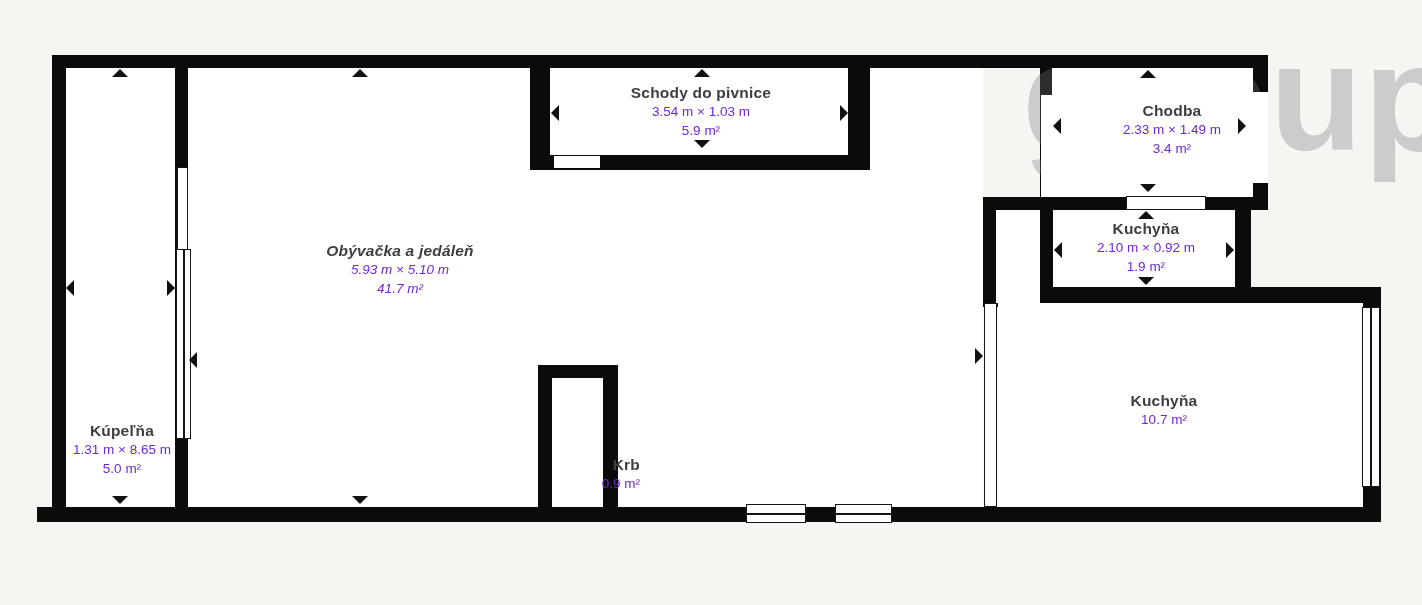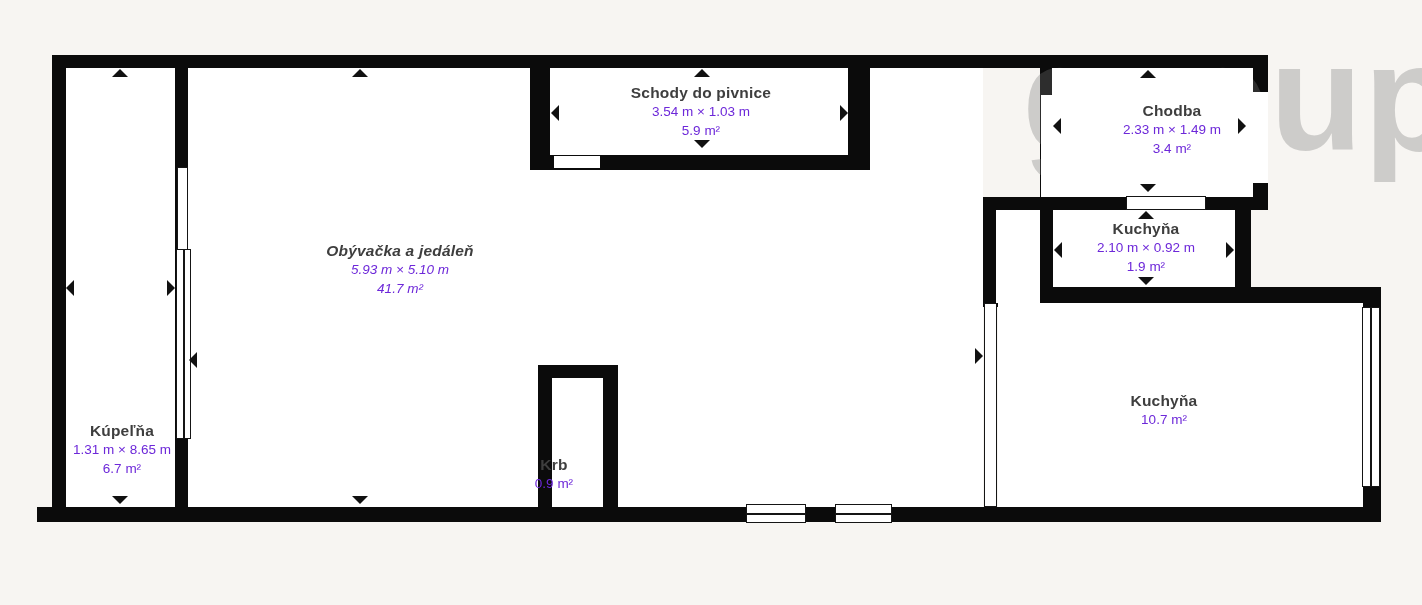--- a/index.html
+++ b/index.html
@@ -135,21 +135,21 @@
   </div>
 
   <div class="lbl" style="left:1064px;top:386px;width:200px;margin-top:6px;">
     <div class="name">Kuchyňa</div>
     <div class="sub">10.7 m²</div>
   </div>
 
   <div class="lbl" style="left:42px;top:422px;width:160px;">
     <div class="name">Kúpeľňa</div>
     <div class="sub">1.31 m × 8.65 m</div>
-    <div class="sub">6.7 m²</div>
+    <div class="sub">5.0 m²</div>
   </div>
 
-  <div class="lbl" style="left:504px;top:456px;width:100px;">
+  <div class="lbl" style="left:540px;top:456px;width:100px;text-align:right;">
     <div class="name">Krb</div>
     <div class="sub">0.9 m²</div>
   </div>
 
 </div>
 
 </body></html>

